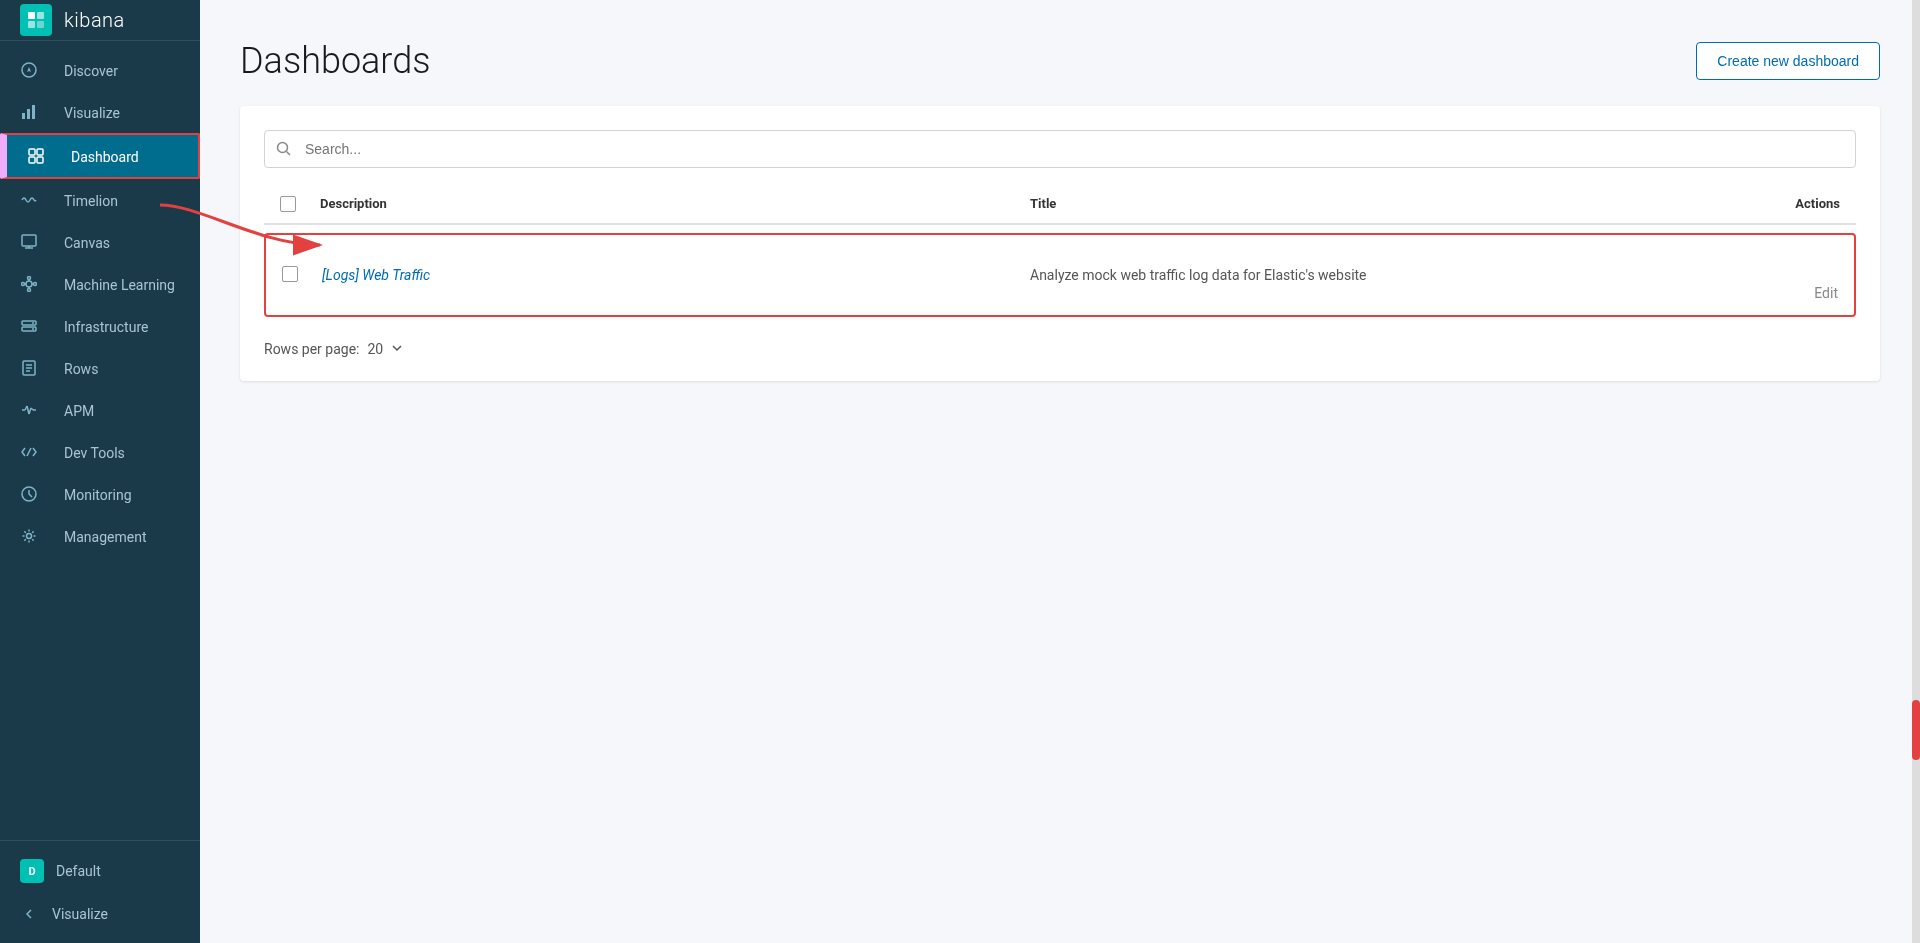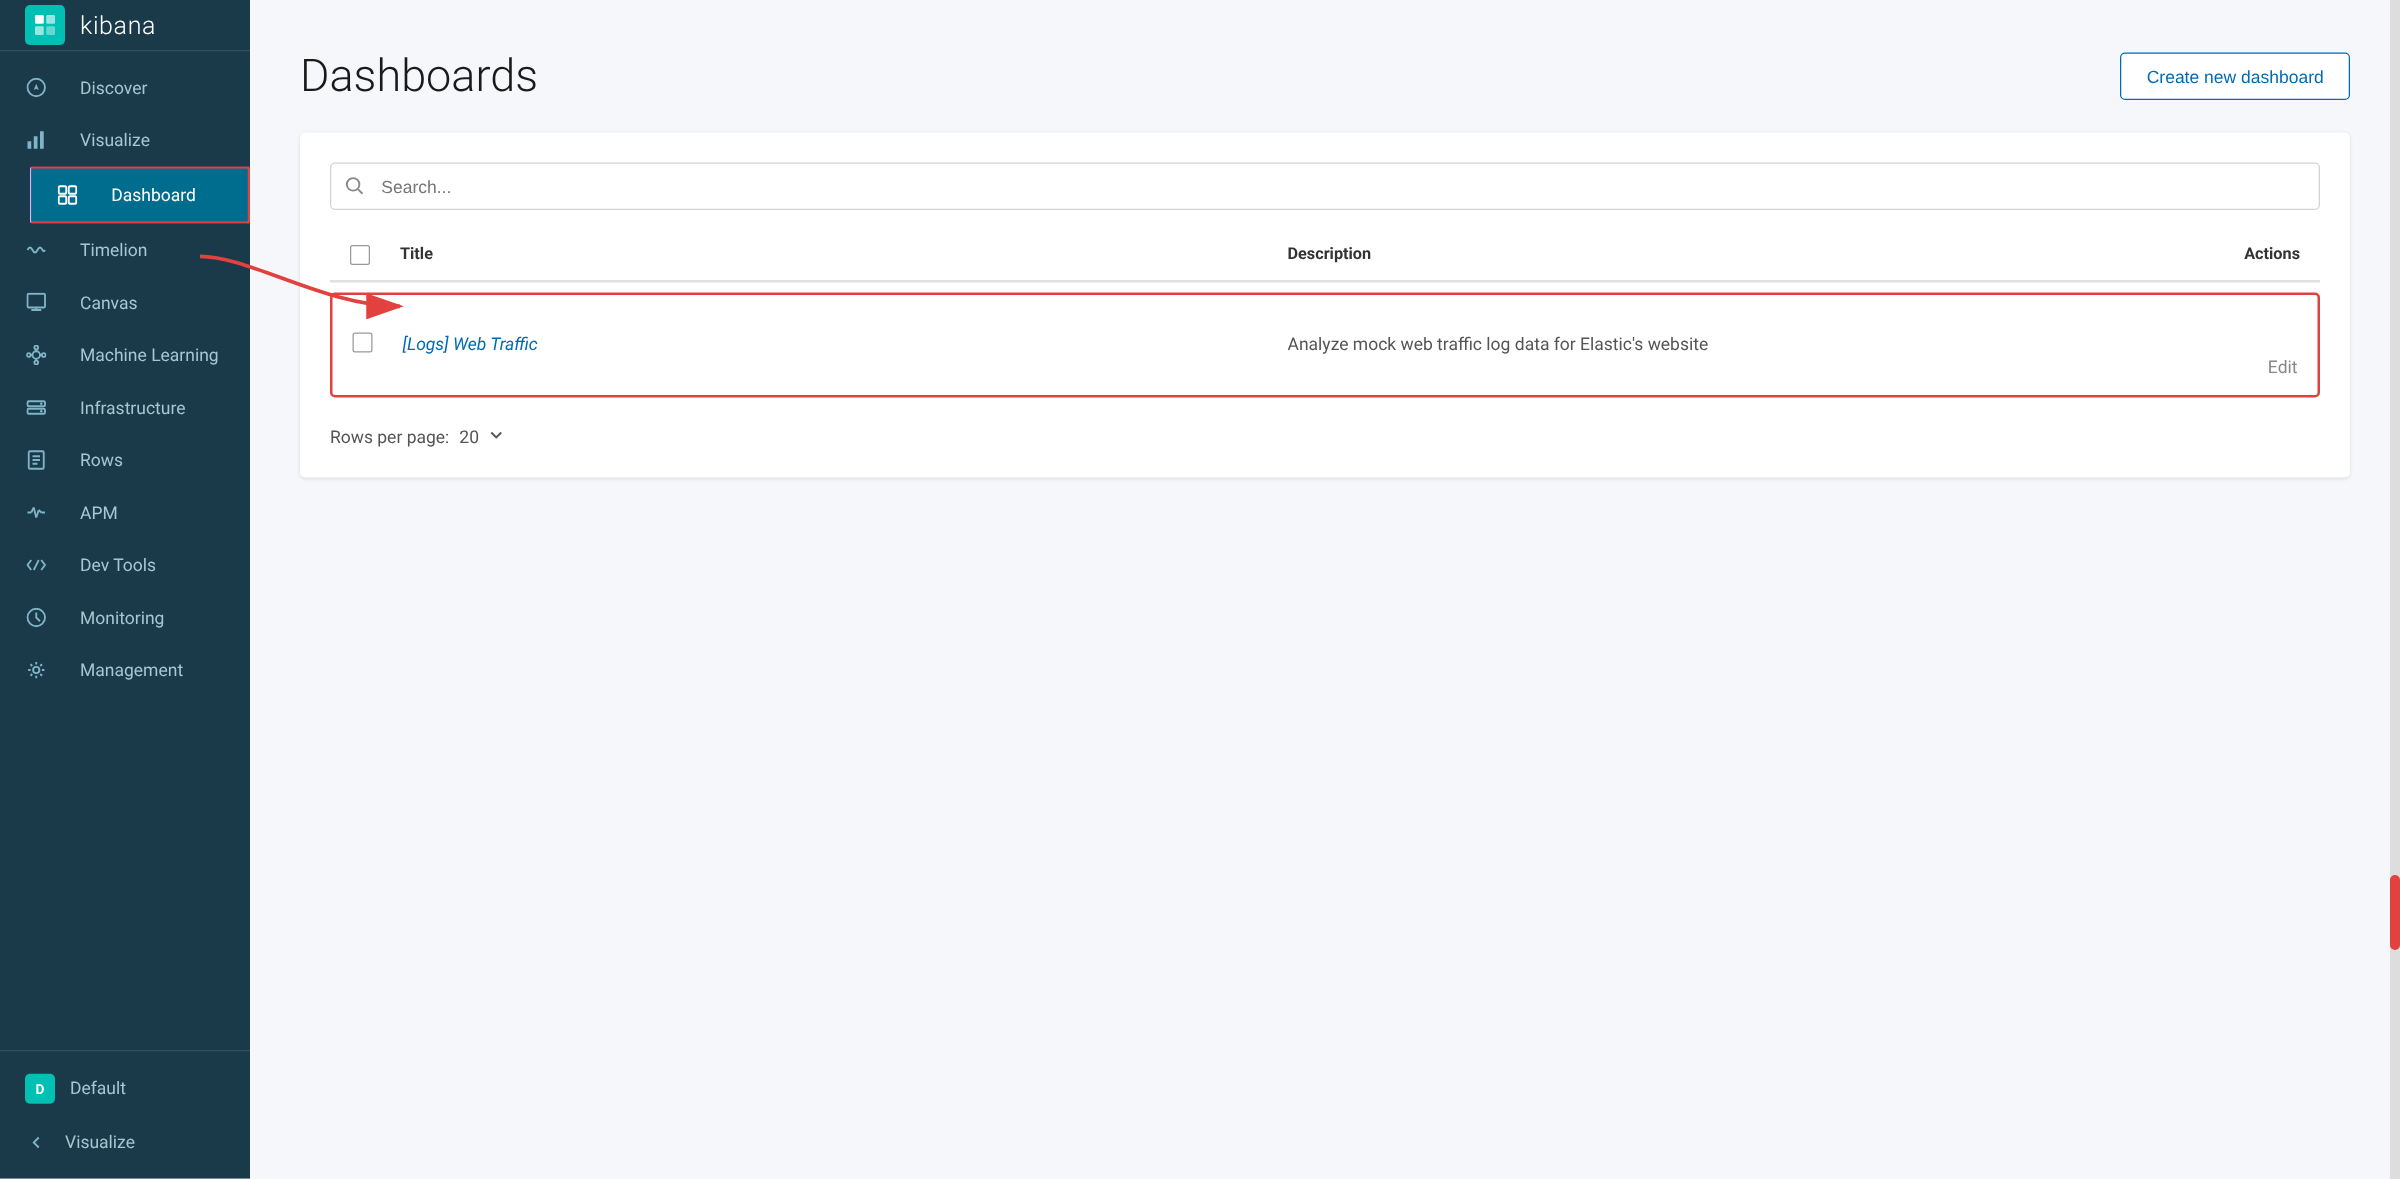--- a/index.html
+++ b/index.html
@@ -66,22 +66,21 @@
       cursor: pointer;
       color: #a8c5d1;
       font-size: 14px;
       transition: background 0.15s;
       text-decoration: none;
     }
 
     .nav-item.active {
       background: #006d8f;
       color: #fff;
-      border-left: 1px solid #f0abfc;
-      margin-left: 24px;
+      border-left: 7px solid #f0abfc;
     }
 
     .nav-item.active .nav-icon {
       color: #fff;
     }
 
     .nav-icon {
       width: 18px;
       height: 18px;
       flex-shrink: 0;
@@ -503,22 +502,22 @@
           <line x1="10.5" y1="10.5" x2="14" y2="14"></line>
         </svg>
       </span>
       <input type="text" class="search-input" placeholder="Search..." style="">
     </div>
 
     <div class="table-header">
       <div>
         <span class="header-checkbox"></span>
       </div>
+      <div>Description</div>
       <div>Title</div>
-      <div>Description</div>
       <div style="text-align:right;">Actions</div>
     </div>
 
     <div class="table-row">
       <div>
         <span class="row-checkbox"></span>
       </div>
       <div class="row-title">[Logs] Web Traffic</div>
       <div class="row-description">Analyze mock web traffic log data for Elastic's website</div>
       <div class="row-actions" style="margin-top:36px;">Edit</div>

